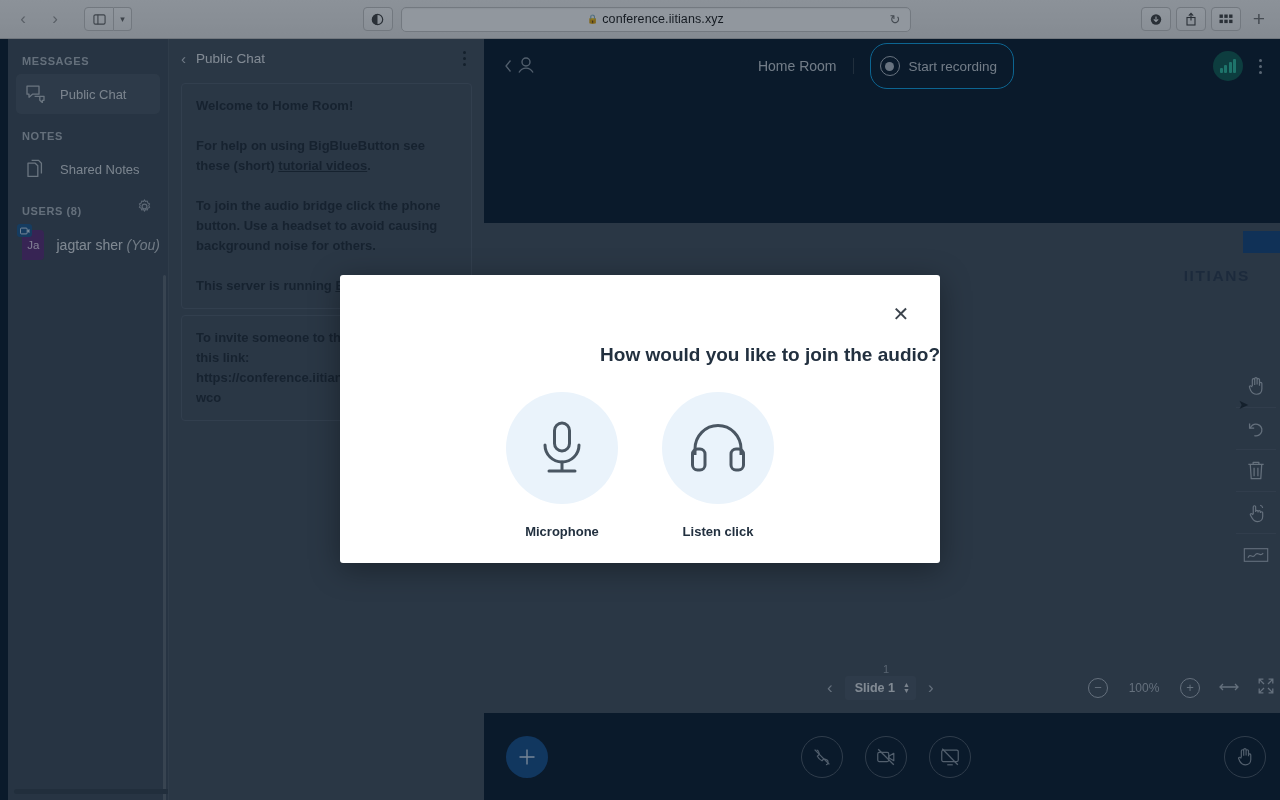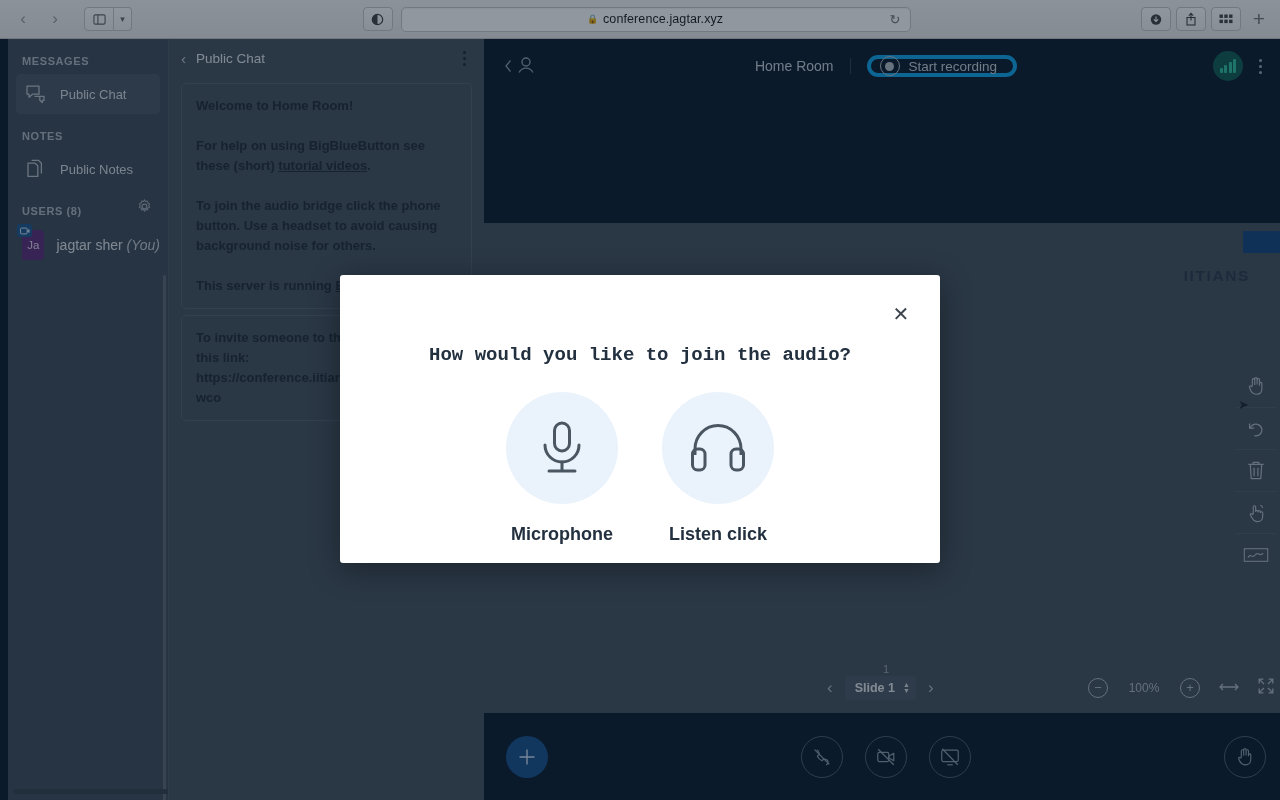--- a/index.html
+++ b/index.html
@@ -128,21 +128,21 @@
   
   .main { position: absolute; left: 476px; top: 0; width: 804px; height: 761px; background: #0a1c2e; }
   .topbar { height: 54px; display: flex; align-items: center; padding: 0 20px; position: relative; }
   .userlist-toggle { display: flex; align-items: center; gap: 2px; cursor: pointer; color: #8c99a6; }
   .topbar-center {
     position: absolute; left: 0; right: 0; display: flex; align-items: center;
     justify-content: center; gap: 0; pointer-events: none;
   }
   .room-title { font-size: 14px; color: #c6ced6; padding-right: 16px; border-right: 1px solid #33424f; }
   .rec-btn {
-    margin-left: 16px; height: 22px; border: 4px solid #0ea5e9; border-radius: 17px;
+    margin-left: 16px; height: 46px; border: 1px solid #0ea5e9; border-radius: 17px;
     display: flex; align-items: center; gap: 9px; padding: 0 16px 0 9px;
     color: #c6ced6; font-size: 13.5px; pointer-events: auto; cursor: pointer;
   }
   .rec-dot {
     width: 20px; height: 20px; border-radius: 50%; border: 1.6px solid #b4bec8;
     display: flex; align-items: center; justify-content: center;
   }
   .rec-dot i { width: 9px; height: 9px; border-radius: 50%; background: #b4bec8; display: block; }
   .topbar-right { margin-left: auto; display: flex; align-items: center; gap: 10px; }
   .conn-icon {
@@ -226,29 +226,29 @@
   .modal {
     position: absolute; left: 340px; top: 275px; width: 600px; height: 288px;
     background: #fff; border-radius: 3px; z-index: 60; box-shadow: 0 6px 30px rgba(0,0,0,.35);
   }
   .modal-close {
     position: absolute; right: 26px; top: 26px; width: 26px; height: 26px;
     display: flex; align-items: center; justify-content: center; color: #3b434c;
     font-size: 20px; cursor: pointer; font-weight: 300;
   }
   .modal-title {
-    text-align: center; margin-top: 69px; font-size: 19px; font-weight: 700; color: #22303f; font-family: Liberation Mono, monospace;
+    text-align: right; margin-top: 69px; font-size: 19px; font-weight: 700; color: #22303f;
   }
   .modal-opts { display: flex; justify-content: center; gap: 44px; margin-top: 26px; }
   .opt { display: flex; flex-direction: column; align-items: center; cursor: pointer; }
   .opt-circle {
     width: 112px; height: 112px; border-radius: 50%; background: #eaf3fb;
     display: flex; align-items: center; justify-content: center;
   }
-  .opt-label { margin-top: 20px; font-size: 18px; font-weight: 700; color: #22303f; }
+  .opt-label { margin-top: 20px; font-size: 13px; font-weight: 700; color: #22303f; }
 </style>
 </head>
 <body>
 
 <div class="browser-bar">
   <div class="nav-group">
     <div class="chrome-btn arrow">‹</div>
     <div class="chrome-btn arrow">›</div>
   </div>
   <div class="sidebar-toggle-wrap">
@@ -263,21 +263,21 @@
 
   <div class="addr-wrap">
     <div class="shield-btn">
       <svg width="13" height="13" viewBox="0 0 14 14">
         <circle cx="7" cy="7" r="5.6" fill="none" stroke="#444" stroke-width="1.3"></circle>
         <path d="M7 1.4 A5.6 5.6 0 0 0 7 12.6 Z" fill="#444"></path>
       </svg>
     </div>
     <div class="addressbar">
       <span class="lock">🔒</span>
-      <span class="addr-text">conference.jagtar.xyz</span>
+      <span class="addr-text">conference.iitians.xyz</span>
       <span class="reload">↻</span>
     </div>
   </div>
 
   <div class="right-group">
     <div class="chrome-btn boxed">
       <svg width="12" height="13" viewBox="0 0 12 13">
         <circle cx="6" cy="6.5" r="5.2" fill="#444"></circle>
         <path d="M6 3.4v5 M3.8 6.3 6 8.5 8.2 6.3" stroke="#fff" stroke-width="1.1" fill="none"></path>
       </svg>
@@ -319,21 +319,21 @@
     </div>
 
     <div class="side-section-title">NOTES</div>
     <div class="side-item">
       <span class="side-icon">
         <svg width="19" height="20" viewBox="0 0 19 20">
           <path d="M1 4.2h7.2l2.6 2.6v10.6H1z" fill="none" stroke="#b9c1c9" stroke-width="1.3" stroke-linejoin="round"></path>
           <path d="M4.6 1.4h7l2.8 2.8v10.4" fill="none" stroke="#b9c1c9" stroke-width="1.3" stroke-linejoin="round"></path>
         </svg>
       </span>
-      <span class="side-item-label">Public Notes</span>
+      <span class="side-item-label">Shared Notes</span>
     </div>
 
     <div class="users-head">
       <div class="side-section-title">USERS (8)</div>
       <span class="gear">
         <svg width="15" height="15" viewBox="0 0 16 16">
           <circle cx="8" cy="8" r="2.6" fill="none" stroke="#9fa9b4" stroke-width="1.3"></circle>
           <path d="M8 .9l1 1.8 2-.5.5 2 2 1-1 1.8 1 1.8-2 1-.5 2-2-.5-1 1.8-1-1.8-2 .5-.5-2-2-1 1-1.8-1-1.8 2-1 .5-2 2 .5z" fill="none" stroke="#9fa9b4" stroke-width="1.1" stroke-linejoin="round"></path>
         </svg>
       </span>

